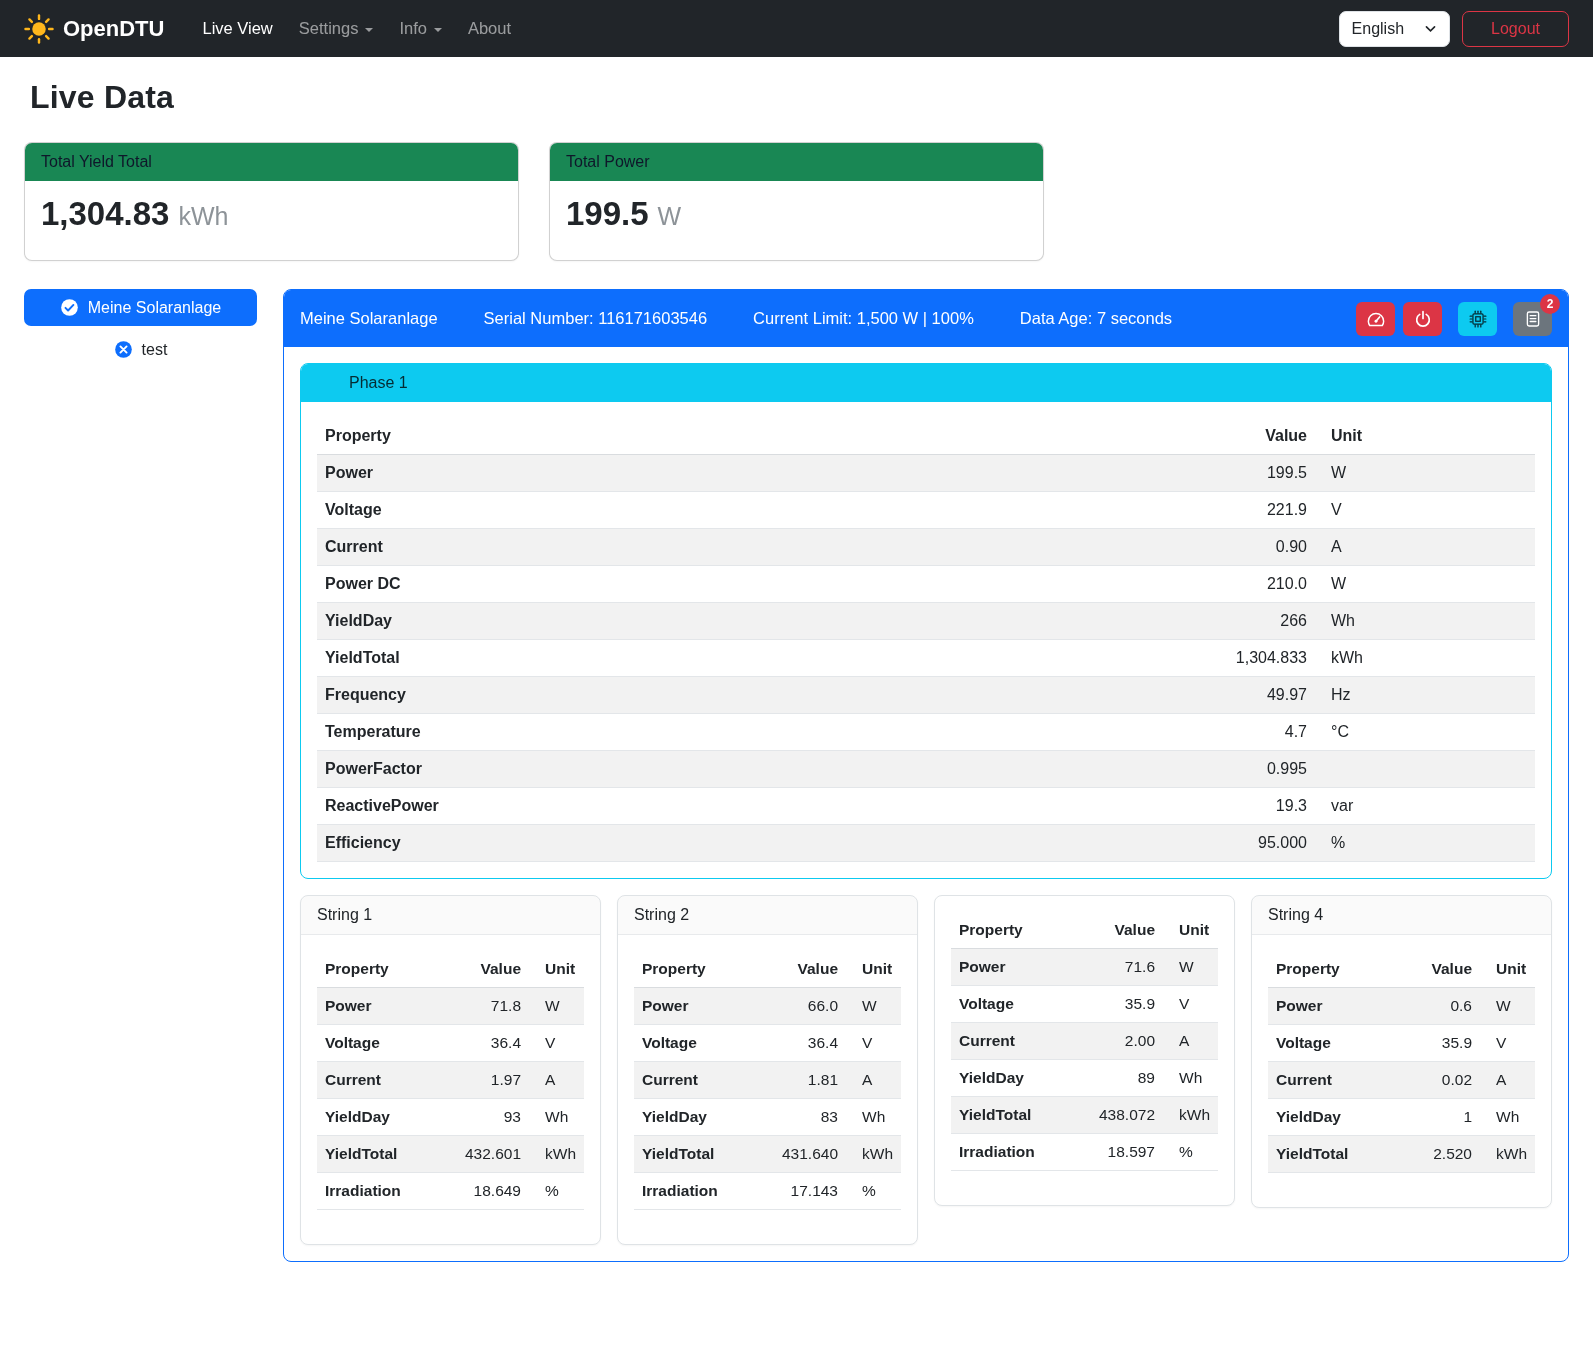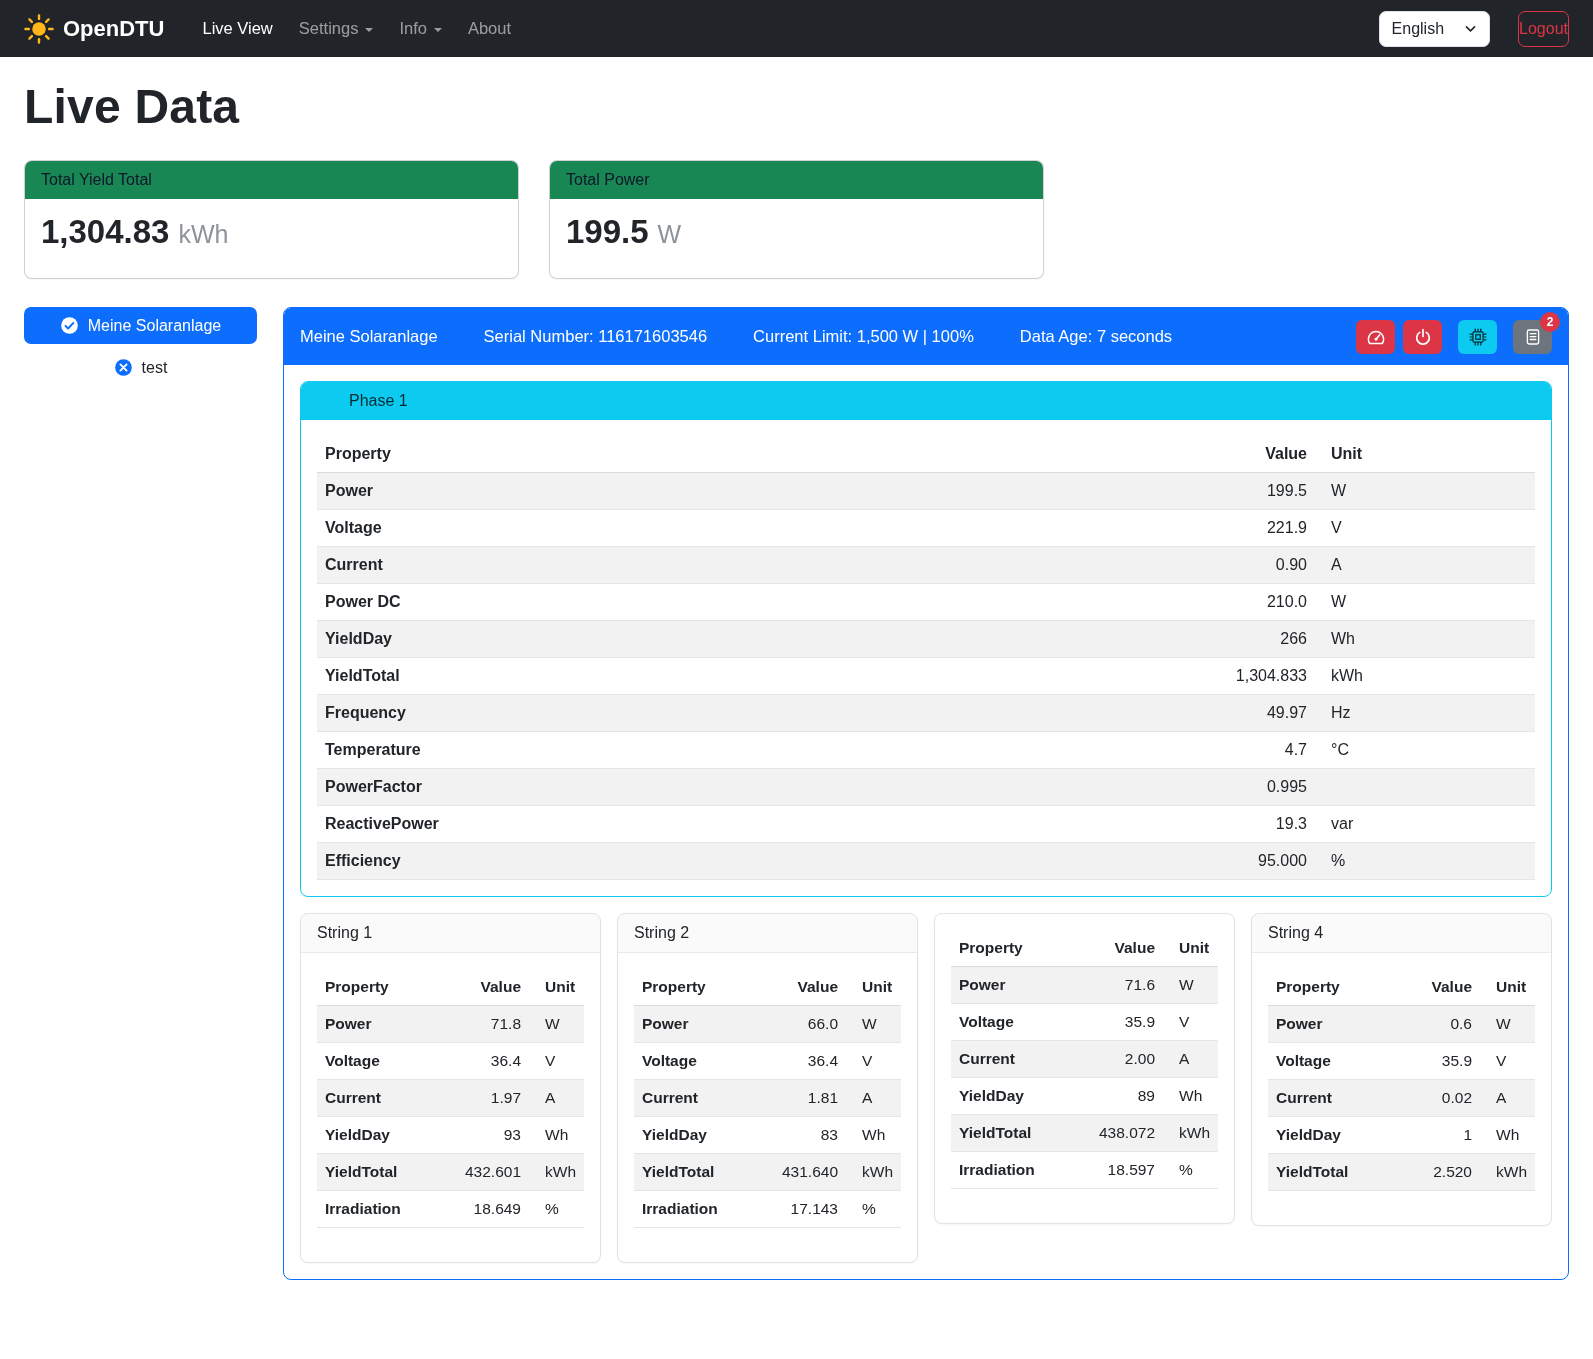--- a/index.html
+++ b/index.html
@@ -15,30 +15,30 @@
     padding:0 24px; gap:6px;
   }
   .brand { display:flex; align-items:center; gap:9px; color:#fff;
     font-size:22px; font-weight:700; margin-right:22px; cursor:pointer; }
   .nav-links { display:flex; align-items:flex-start; gap:6px; flex:1; }
   .nav-link { color:rgba(255,255,255,.55); padding:8px 10px; cursor:pointer;
     display:flex; align-items:center; gap:7px; font-size:16.5px; text-decoration:none; }
   .nav-link.active { color:#fff; }
   .caret { width:0; height:0; border-top:4.5px solid currentColor;
     border-left:4.5px solid transparent; border-right:4.5px solid transparent; margin-top:2px; }
-  .nav-right { display:flex; align-items:center; gap:28px; }
+  .nav-right { display:flex; align-items:center; gap:12px; }
   .lang-select { background:#fff; border:1px solid #dee2e6; border-radius:7px;
     padding:8px 12px; display:flex; align-items:center; gap:20px; cursor:pointer; color:#212529; }
   .logout-btn { background:transparent; border:1px solid #dc3545; color:#dc3545;
-    border-radius:7px; padding:8px 0; font-size:16px; cursor:pointer;
+    border-radius:7px; padding:8px 28px; font-size:16px; cursor:pointer;
     font-family:inherit; }
 
   
   .container { padding: 14px 24px 28px; }
-  h1.page-title { font-size:48px; font-weight:600; margin:8px 0 26px; letter-spacing:.2px; }
+  h1.page-title { font-size:32px; font-weight:600; margin:8px 6px 26px; letter-spacing:.2px; }
 
   .card { background:#fff; border:1px solid rgba(0,0,0,.18); border-radius:8px;
     overflow:hidden; box-shadow:0 1px 2px rgba(0,0,0,.04); }
   .card-header { padding:10px 16px; }
 
   
   .summary-row { display:grid; grid-template-columns:repeat(3,1fr); gap:30px; margin-bottom:28px; }
   .summary-card .card-header { background:#198754; color:#0f172a; }
   .summary-card .card-body { padding:14px 16px 27px; text-align:left; }
   .summary-value { font-size:33px; font-weight:700; }

